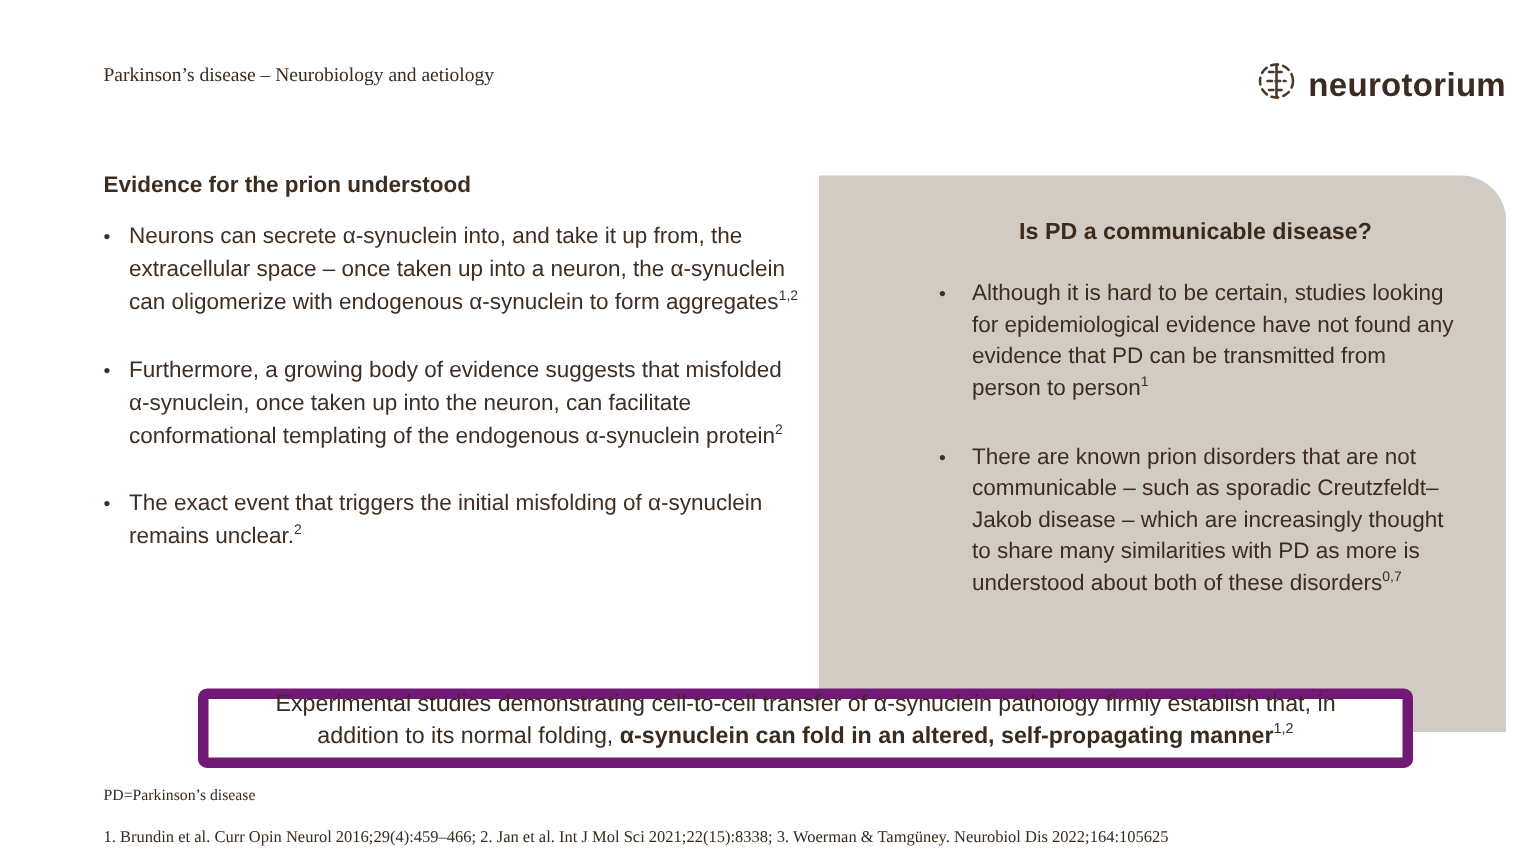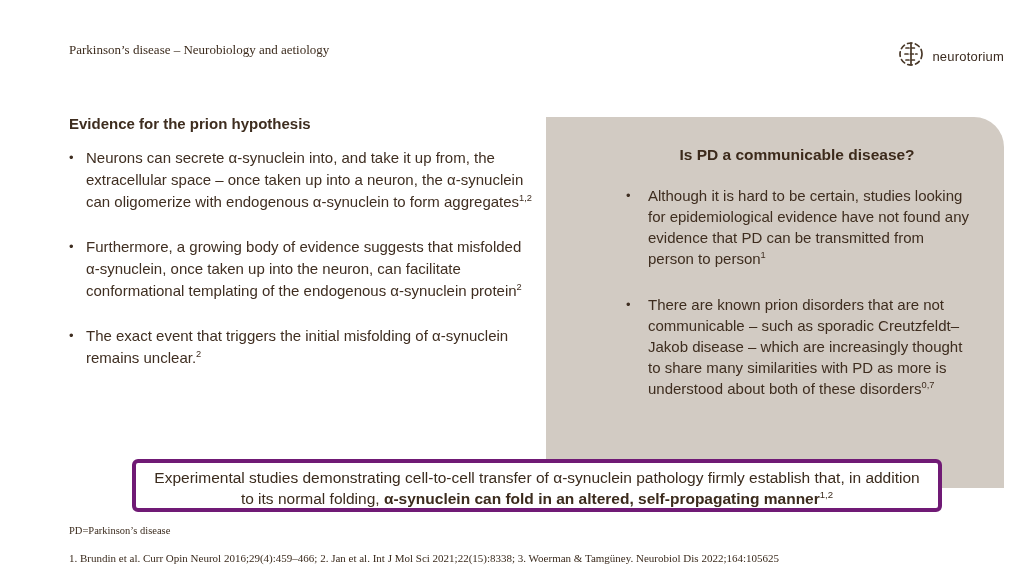--- a/index.html
+++ b/index.html
@@ -31,22 +31,22 @@
     letter-spacing: 0.2px;
   }
   .logo {
     position: absolute;
     right: 44px; top: 38px;
     display: flex;
     align-items: center;
     gap: 5px;
   }
   .logo-text {
-    font-size: 13px;
-    font-weight: 400;
+    font-size: 22px;
+    font-weight: 700;
     color: #3b2b20;
     letter-spacing: 0.2px;
   }
 
   
   .left-heading {
     position: absolute;
     left: 45px; top: 115px;
     font-size: 15px;
     font-weight: bold;
@@ -102,25 +102,25 @@
     color: #3e2d1f;
   }
   .callout-bullets .bullet-mark { flex: 0 0 22px; }
 
   
   .summary-box {
     position: absolute;
     left: 108px; top: 459px;
     width: 810px; height: 53px;
     background: #ffffff;
-    border: 4px solid #701a75;
+    border: 7px solid #701a75;
     border-radius: 6px;
     z-index: 2;
     display: flex;
-    align-items: flex-start;
+    align-items: flex-end;
     justify-content: center;
     padding: 4px 18px;
   }
   .summary-text {
     text-align: center;
     font-size: 15.5px;
     line-height: 21px;
     color: #3b2b1d;
   }
   .summary-text .bold-part { font-weight: bold; }
@@ -156,21 +156,21 @@
           <path d="M16 5 V27"></path>
           <path d="M11 10 H21" stroke-dasharray="3 2.4"></path>
           <path d="M10 16 H22" stroke-dasharray="3 2.4"></path>
           <path d="M11 22 H21" stroke-dasharray="3 2.4"></path>
         </g>
       </svg>
     </span>
     <span class="logo-text">neurotorium</span>
   </div>
 
-  <h2 class="left-heading">Evidence for the prion hypothesis</h2>
+  <h2 class="left-heading">Evidence for the prion understood</h2>
   <ul class="left-bullets">
     <li>
       <span class="bullet-mark">•</span>
       <span><span>Neurons can secrete α-synuclein into, and take it up from, the extracellular space – once taken up into a neuron, the α-synuclein can oligomerize with endogenous α-synuclein to form aggregates</span><sup>1,2</sup></span>
     </li>
     <li>
       <span class="bullet-mark">•</span>
       <span><span>Furthermore, a growing body of evidence suggests that misfolded α-synuclein, once taken up into the neuron, can facilitate conformational templating of the endogenous α-synuclein protein</span><sup>2</sup></span>
     </li>
     <li>

